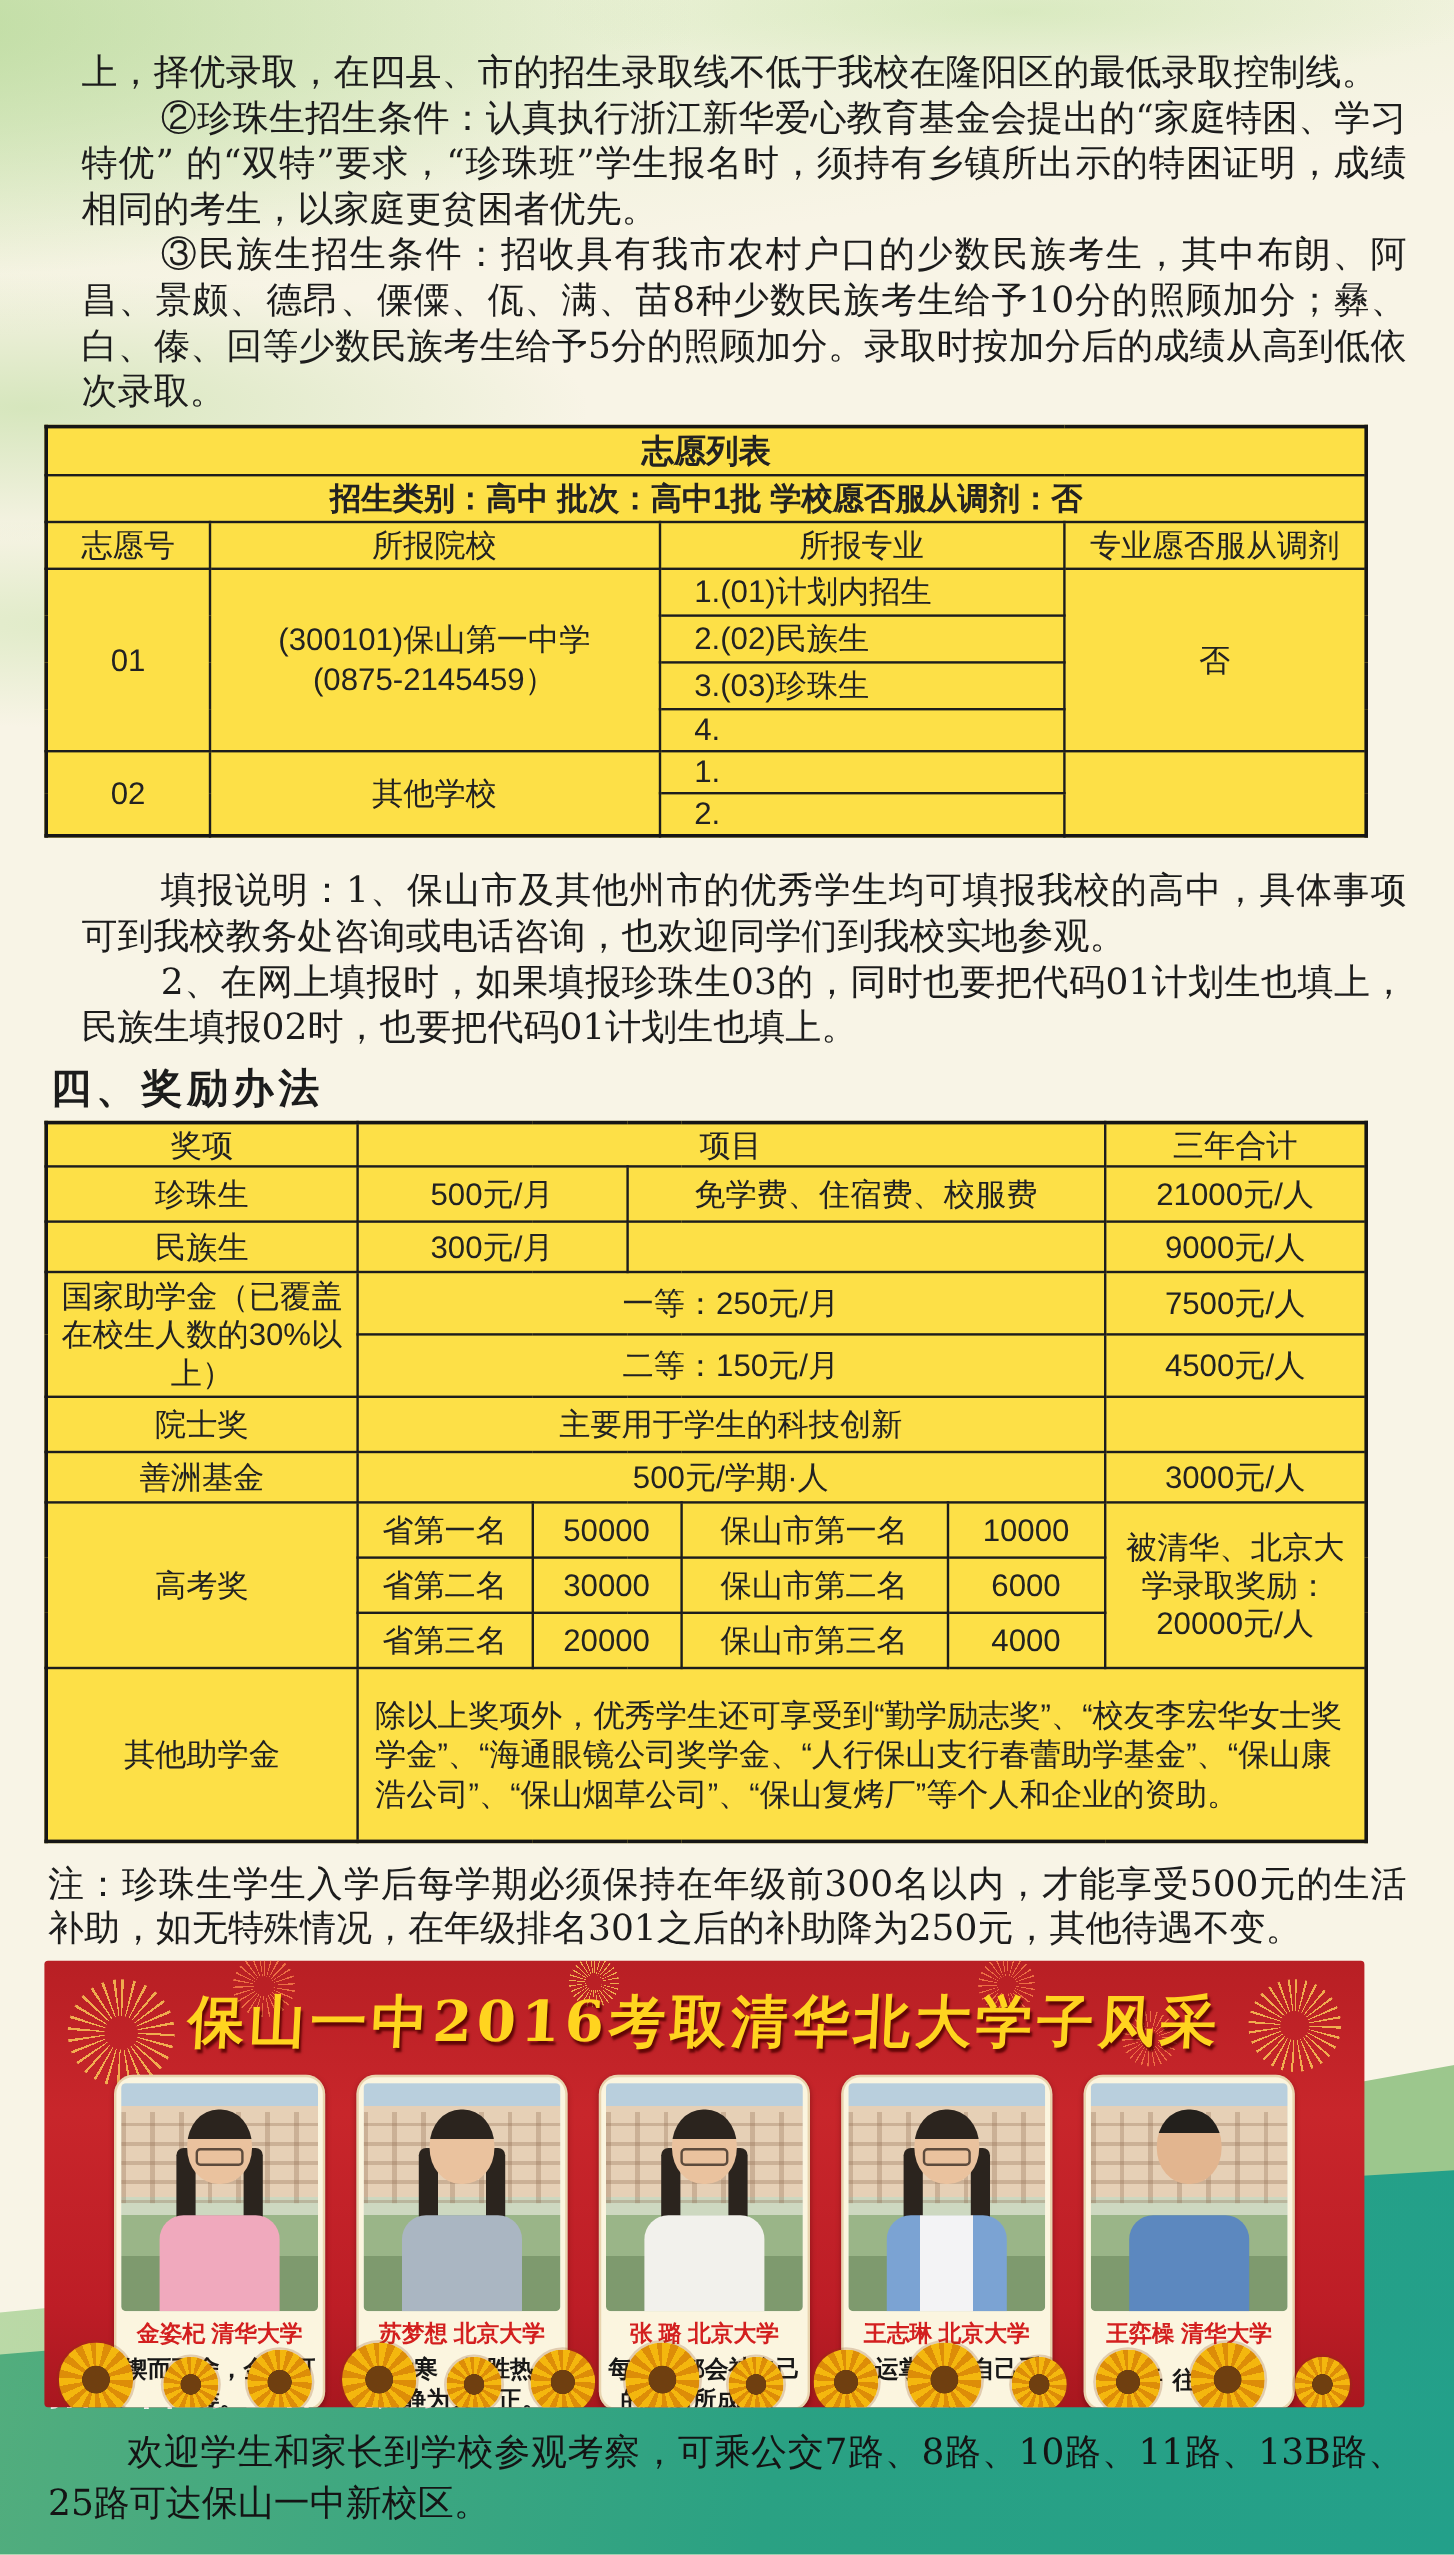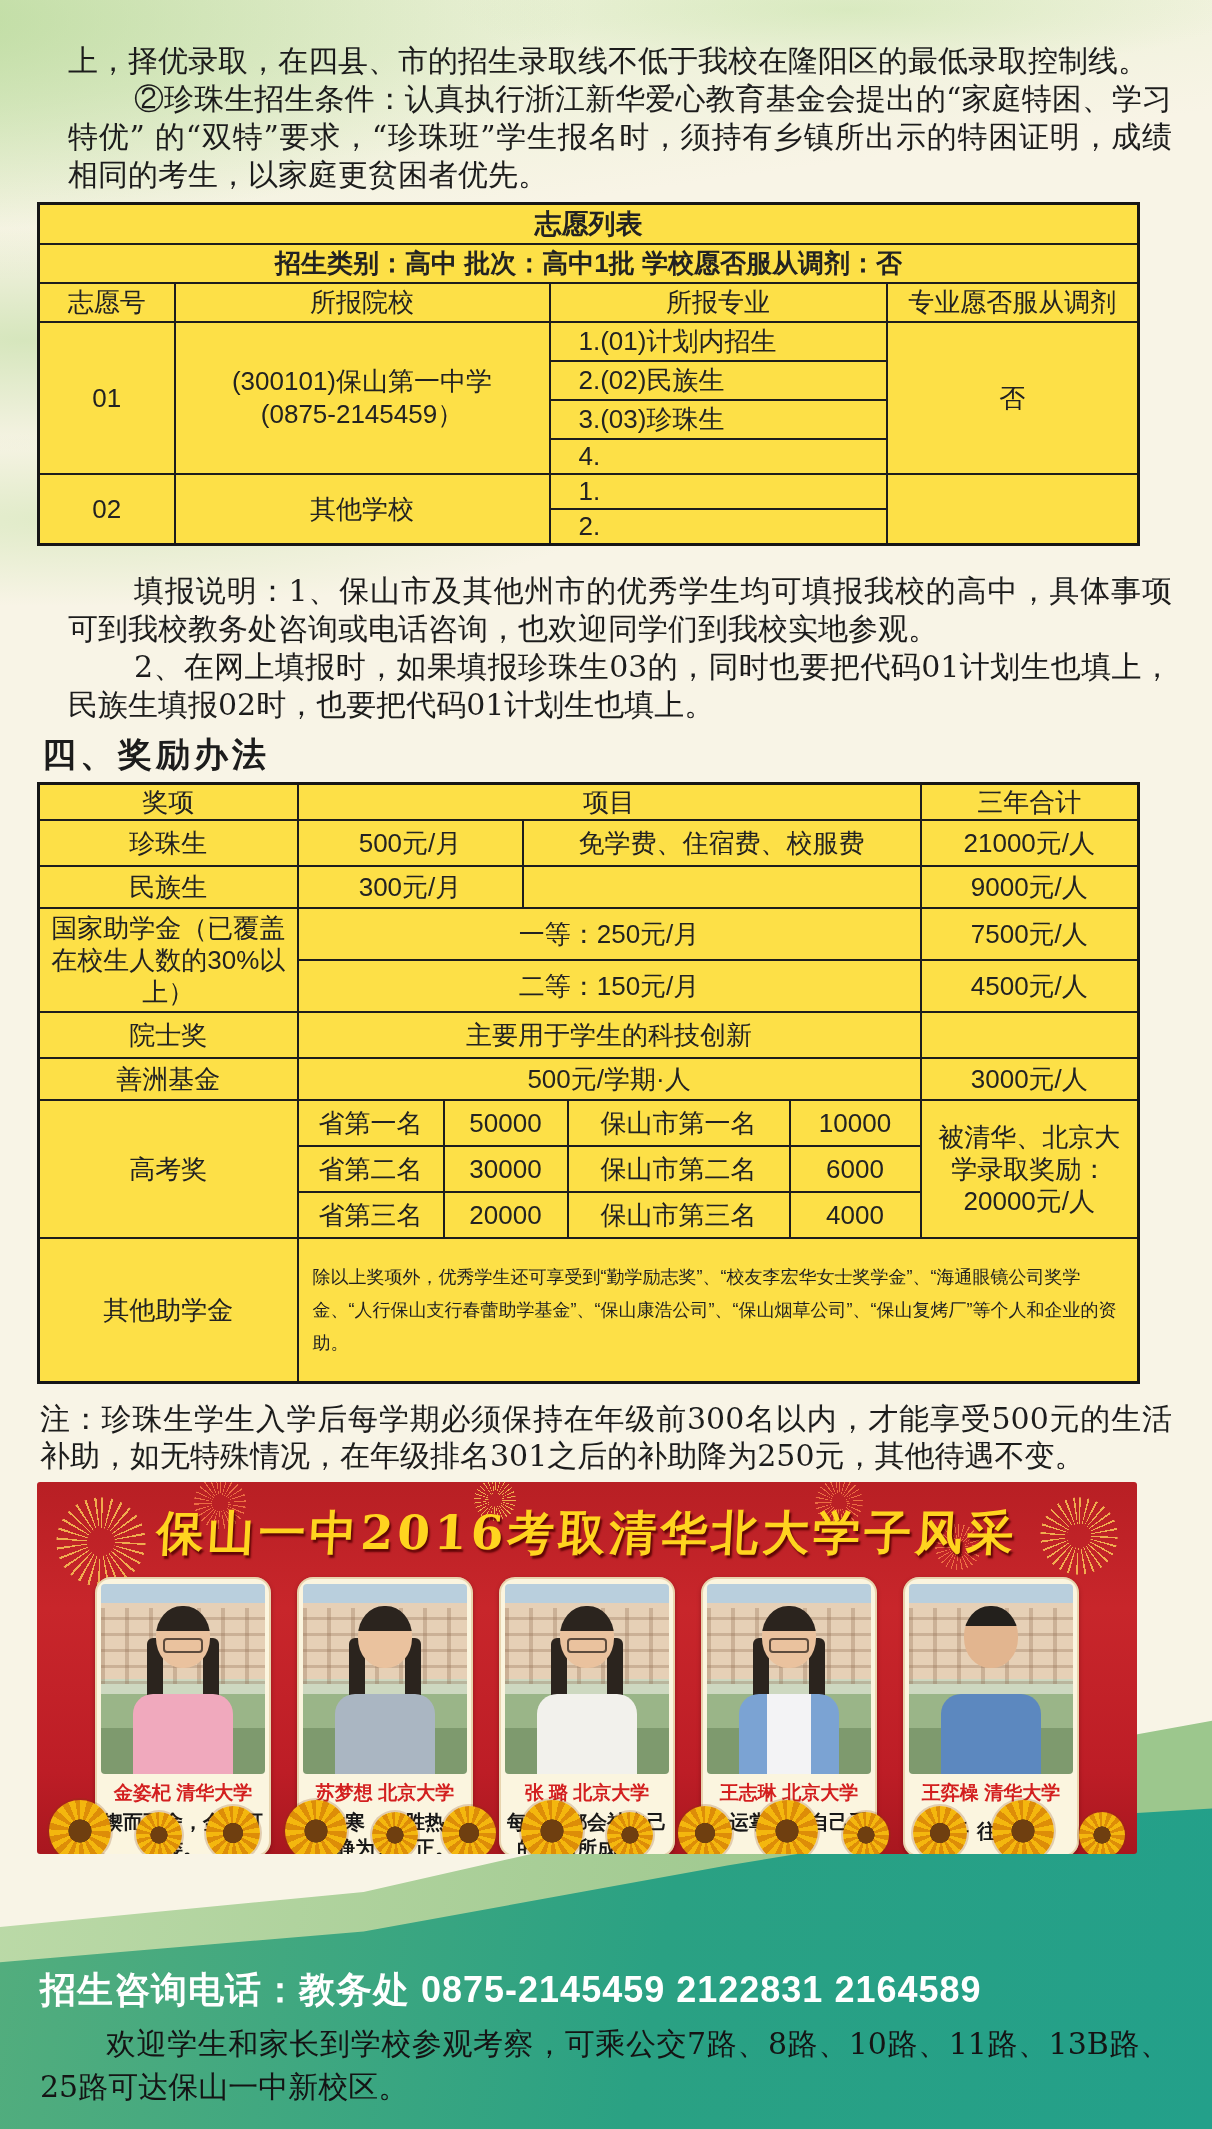--- a/index.html
+++ b/index.html
@@ -46,21 +46,21 @@
   .t1 .r-sm td{height:26px;}
   .t1 .major{text-align:left;padding-left:28px;}
   .t1 .school-cell div{line-height:33px;}
   .t2{margin-top:4px;}
   .t2 td{line-height:32px;}
   .t2 .rh34 td{height:32px;}
   .t2 .rh44 td{height:42px;border-radius:12px;}
   .t2 .rh40 td{height:38px;}
   .t2 .rh50 td{height:48px;}
   .t2 .rh128 td{height:126px;}
-  .t2 .desc{ text-align:left;padding:8px 14px;line-height:33px;font-size:18px;}
+  .t2 .desc{ text-align:left;padding:8px 14px;line-height:33px;font-size:26px;}
   .t2 .qing{ text-align:center;padding:4px 10px;line-height:32px;}
   .note-para{margin:16px 40px 0 40px;font-size:30px;line-height:37px;text-align:justify;}
   .note-para p{margin:0;}
 
   
   .banner{
     position:relative;margin:8px 0 0 37px;width:1100px;height:372px;
     background:linear-gradient(#b81f24,#c8262b 34%,#bd1d26 78%,#a8171f);
     border-radius:3px;overflow:hidden;z-index:2;
   }
@@ -156,20 +156,21 @@
 </head>
 <body>
 
 <div class="bg-top"></div>
 
 <div class="content">
 
   <div class="para-block">
     <p>上，择优录取，在四县、市的招生录取线不低于我校在隆阳区的最低录取控制线。</p>
     <p class="indent">②珍珠生招生条件：认真执行浙江新华爱心教育基金会提出的“家庭特困、学习特优” 的“双特”要求，“珍珠班”学生报名时，须持有乡镇所出示的特困证明，成绩相同的考生，以家庭更贫困者优先。</p>
+    <p class="indent">③民族生招生条件：招收具有我市农村户口的少数民族考生，其中布朗、阿昌、景颇、德昂、傈僳、佤、满、苗8种少数民族考生给予10分的照顾加分；彝、白、傣、回等少数民族考生给予5分的照顾加分。录取时按加分后的成绩从高到低依次录取。</p>
   </div>
 
   <table class="grid t1">
     <colgroup>
         <col style="width:136px">
         <col style="width:375px">
         <col style="width:337px">
         <col style="width:252px">
       </colgroup>
     <tbody>

